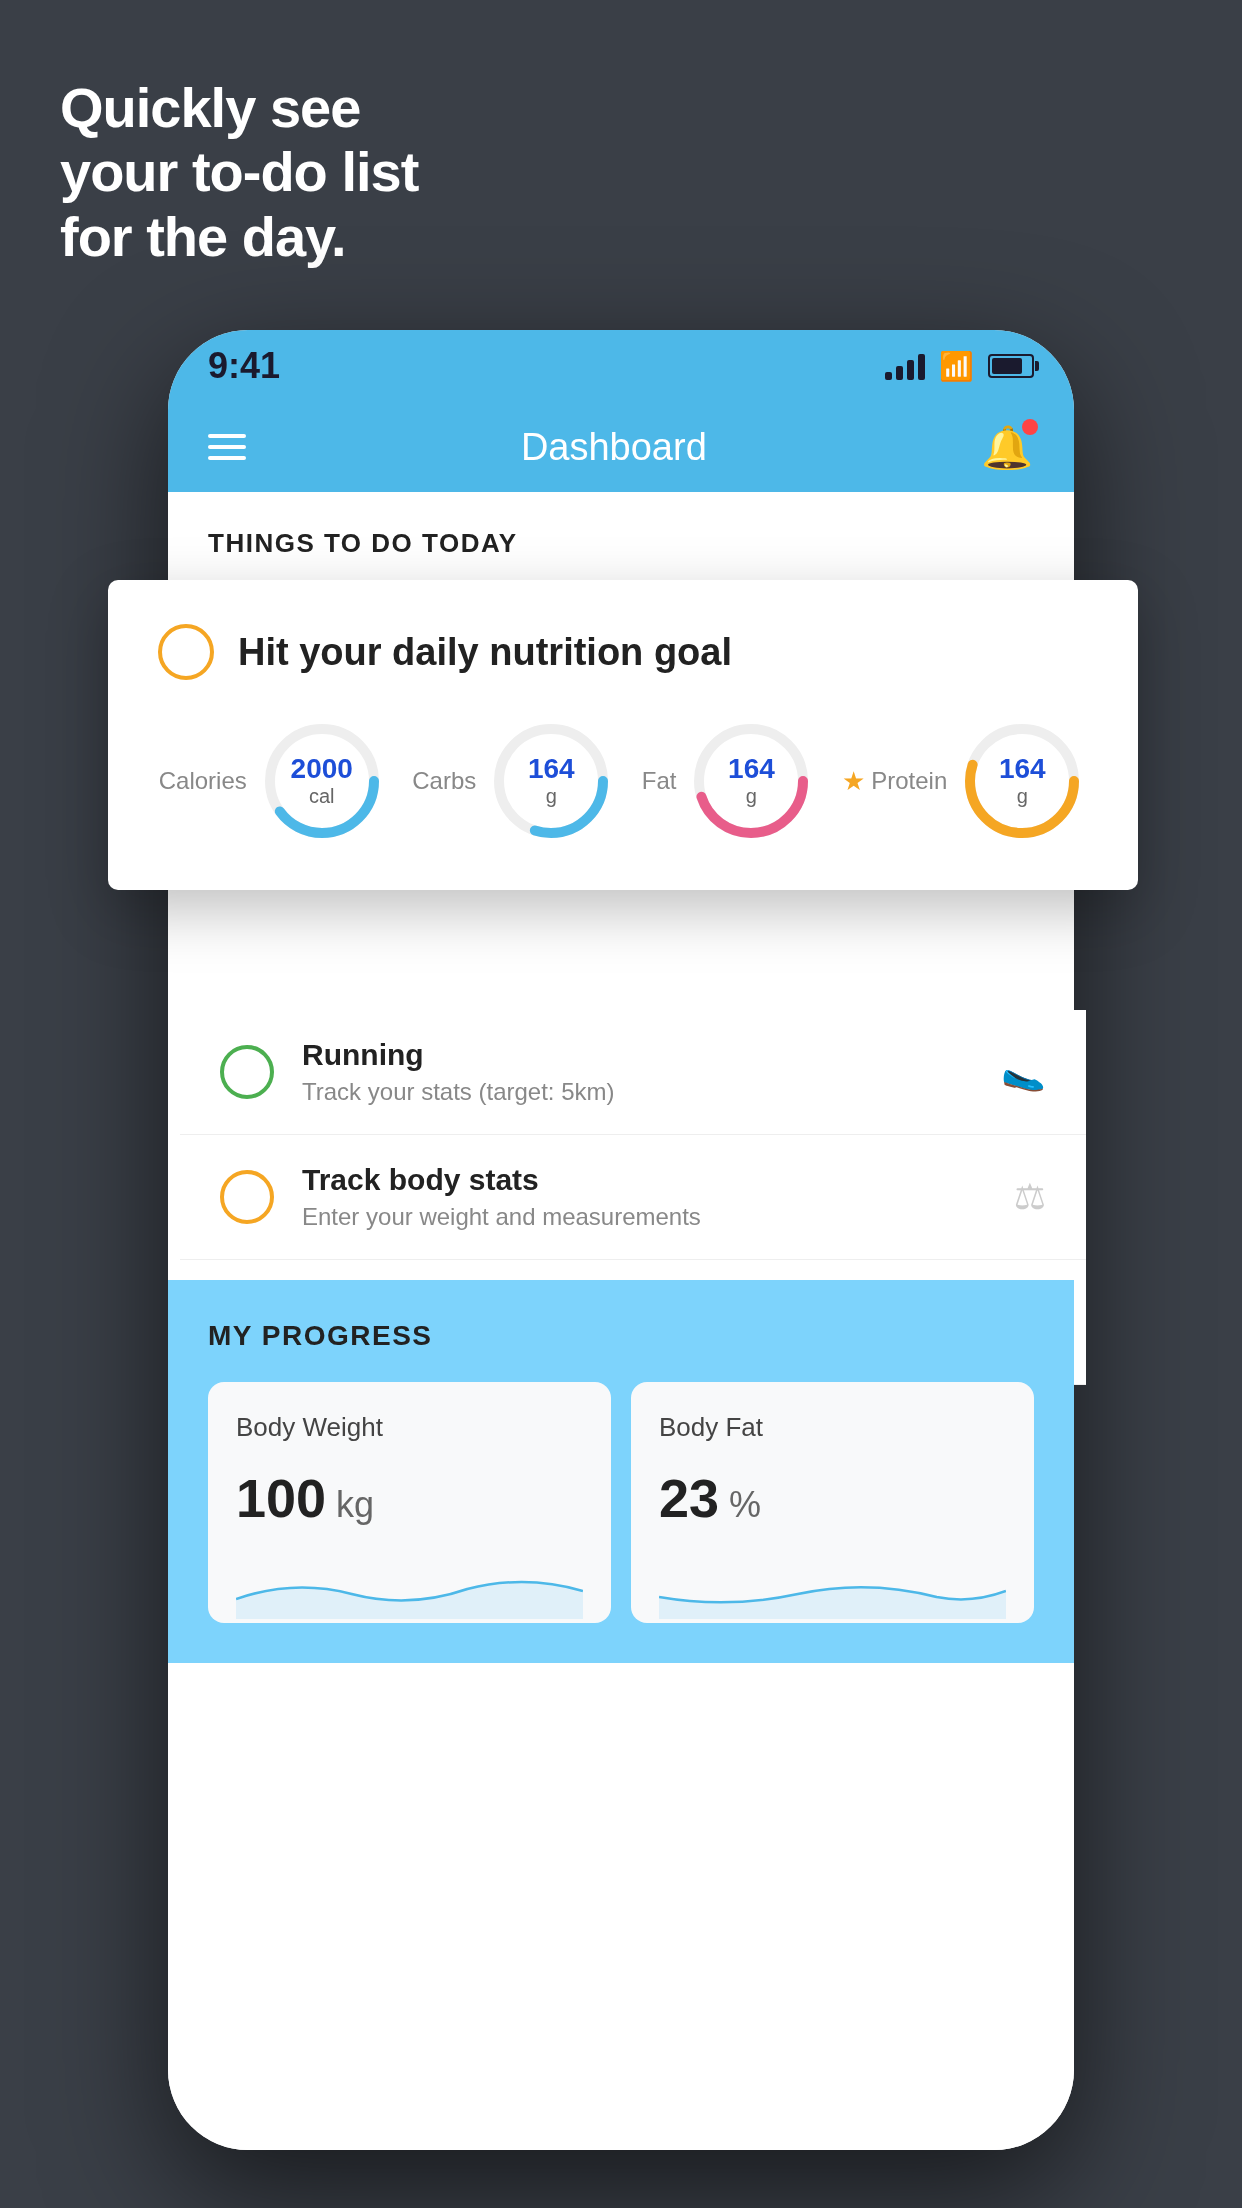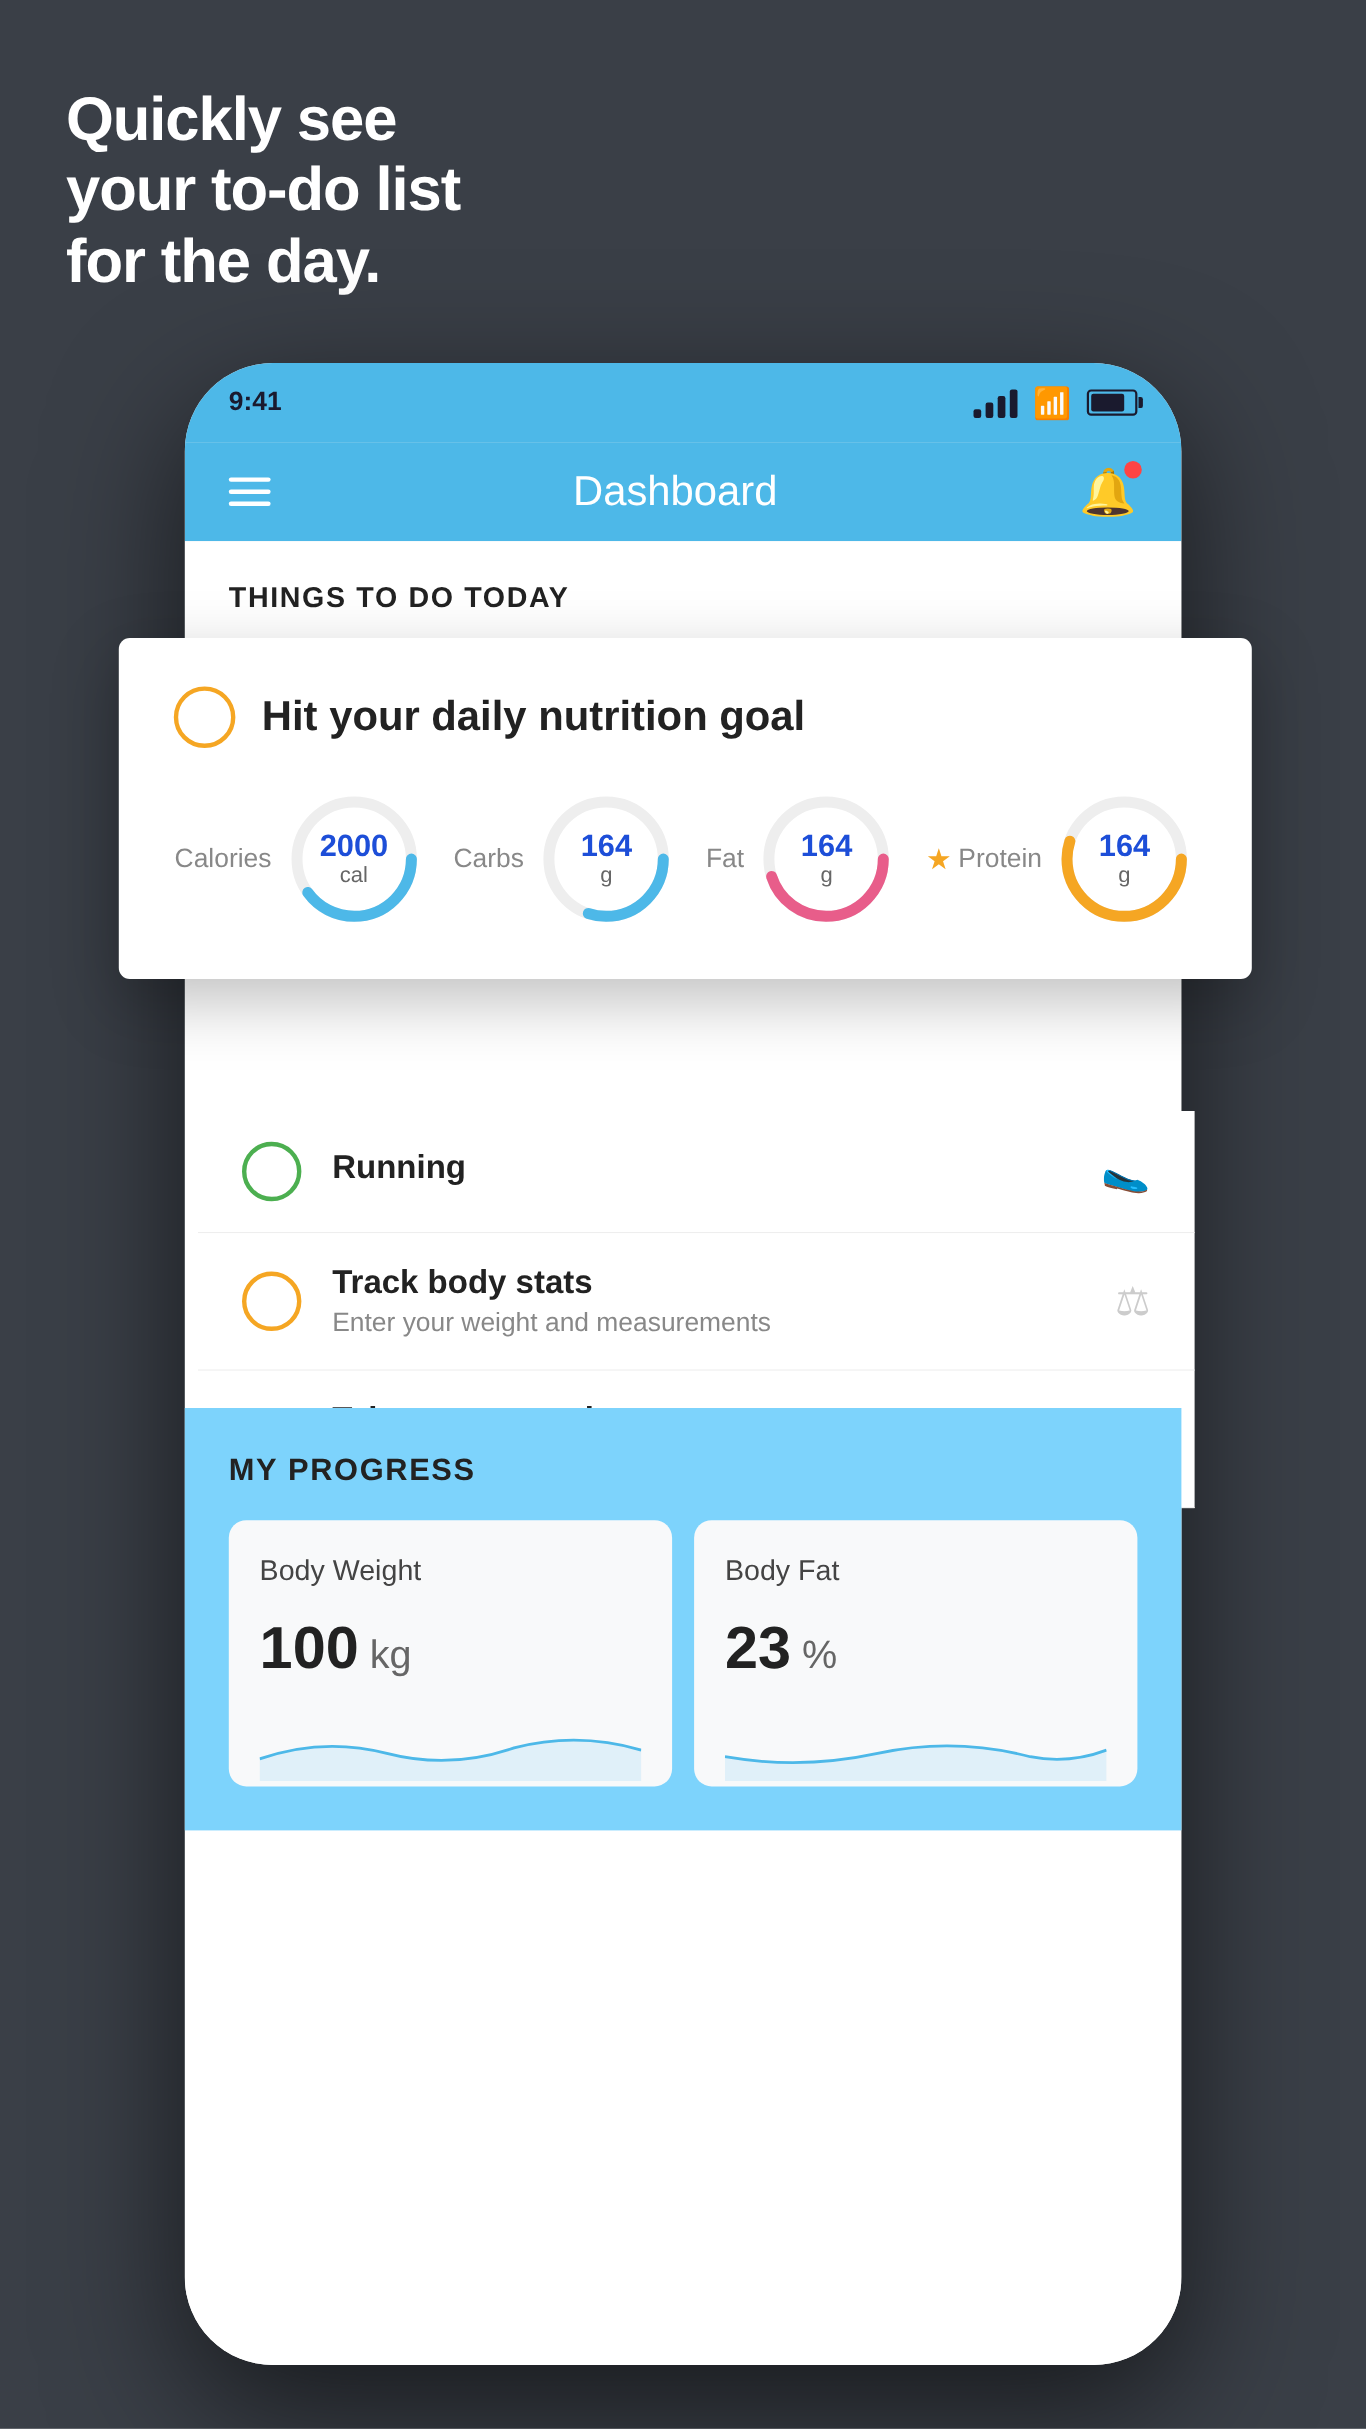--- a/index.html
+++ b/index.html
@@ -41,21 +41,21 @@
     .status-bar {
       background: #4db8e8;
       height: 72px;
       display: flex;
       align-items: center;
       justify-content: space-between;
       padding: 0 40px;
     }
     .status-time {
       color: #1a1a2e;
-      font-size: 24px;
+      font-size: 36px;
       font-weight: 700;
     }
     .status-icons {
       display: flex;
       align-items: center;
       gap: 14px;
     }
     .signal-bars {
       display: flex;
       align-items: flex-end;
@@ -445,20 +445,21 @@
     </div>
   </div>
     </div>
 </div>
 
 <div class="todo-list" id="todo-list">
 <div class="todo-item">
     <div class="todo-circle"></div>
     <div class="todo-info">
       <div class="todo-name">Running</div>
+      <div class="todo-sub">Track your stats (target: 5km)</div>
     </div>
     <span class="todo-icon">🥿</span>
   </div>
     <div class="todo-item">
     <div class="todo-circle yellow"></div>
     <div class="todo-info">
       <div class="todo-name">Track body stats</div>
       <div class="todo-sub">Enter your weight and measurements</div>
     </div>
     <span class="todo-icon">⚖</span>

